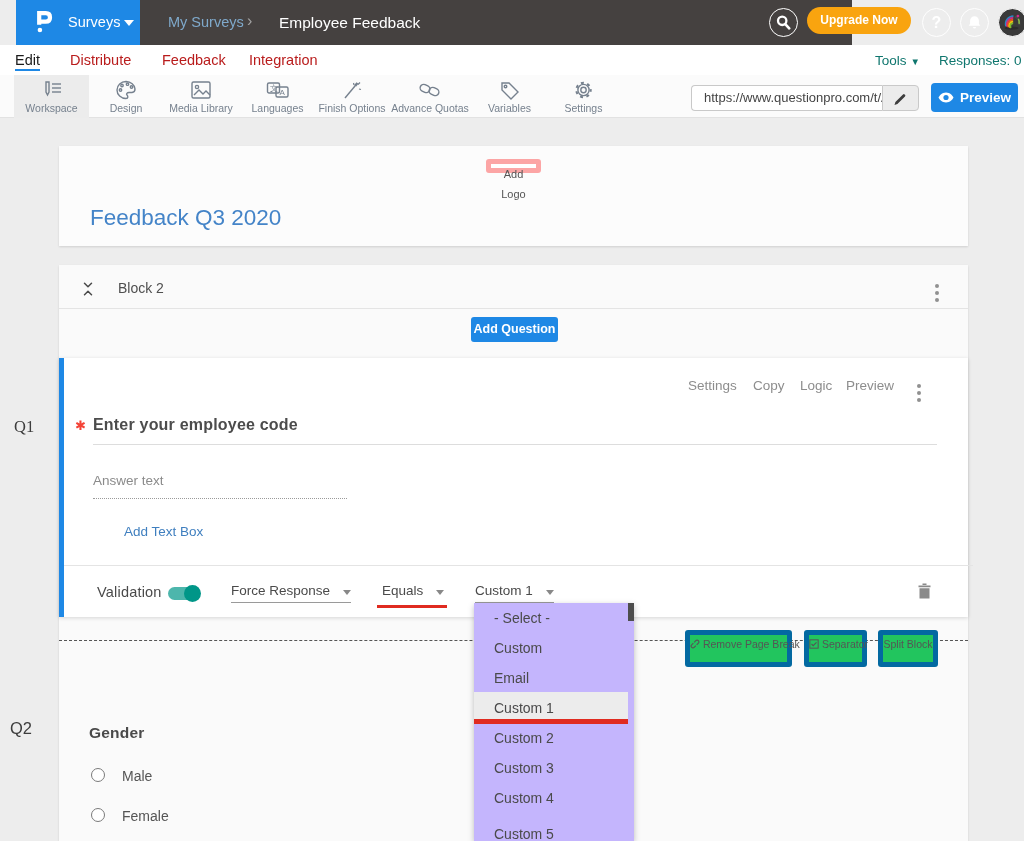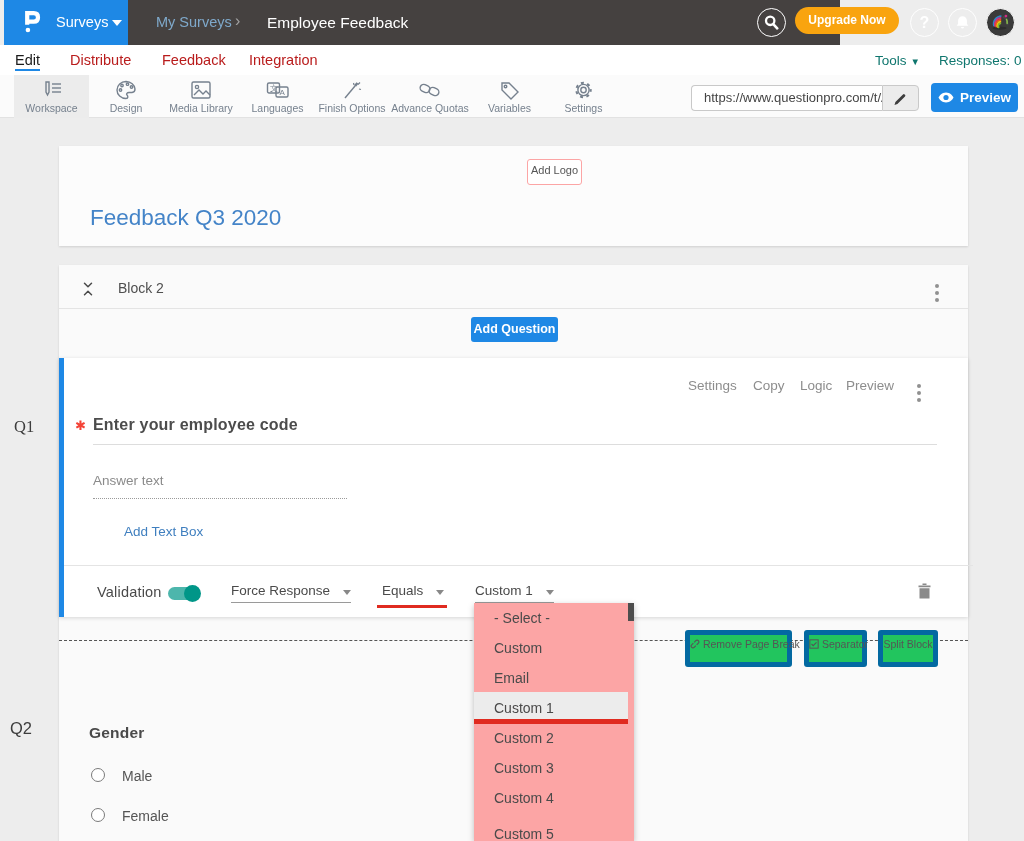--- a/index.html
+++ b/index.html
@@ -1,20 +1,20 @@
 <!DOCTYPE html>
 <html><head>
 <meta charset="utf-8">
 <style>
 * { margin:0; padding:0; box-sizing:border-box; }
 html,body { width:1024px; height:841px; overflow:hidden; background:#ededed; font-family:"Liberation Sans", sans-serif; }
 #page { position:relative; width:1024px; height:841px; }
 
 
-#hdr { position:absolute; top:0; left:4px; width:836px; height:45px; background:#454140; }
+#hdr { position:absolute; top:0; left:16px; width:836px; height:45px; background:#454140; }
 #hdr-blue { position:absolute; top:0; left:0; width:124px; height:45px; background:#1e88e5; }
 #hdr-blue .ptxt { position:absolute; left:52px; top:14px; color:#fff; font-size:14.5px; }
 #hdr-blue .caret { position:absolute; left:108px; top:20px; width:0; height:0; border-left:5px solid transparent; border-right:5px solid transparent; border-top:6px solid #fff; }
 .bc1 { position:absolute; left:152px; top:14px; color:#7fa9cb; font-size:14.5px; }
 .bcsep { position:absolute; left:231px; top:12px; color:#a2a2a2; font-size:16px; }
 .bc2 { position:absolute; left:263px; top:14px; color:#ffffff; font-size:15.5px; }
 .circ { position:absolute; top:8px; width:29px; height:29px; border:1.5px solid #fff; border-radius:50%; display:flex; align-items:center; justify-content:center; color:#fff; }
 #upg { position:absolute; left:791px; top:7px; width:104px; height:27px; background:#f9a40f; border-radius:14px; color:#fff; font-size:12px; font-weight:bold; text-align:center; line-height:27px; }
 
 
@@ -28,21 +28,21 @@
 .ttab { position:absolute; top:0; height:43px; text-align:center; color:#76818e; }
 .ttab svg { display:block; margin:5px auto 0 auto; }
 .ttab .lbl { font-size:10.5px; margin-top:2px; }
 .ttab.active { background:#ececec; }
 #urlbox { position:absolute; left:691px; top:85px; width:191px; height:26px; background:#fff; border:1px solid #c9c9c9; border-right:none; border-radius:4px 0 0 4px; font-size:13px; color:#444; line-height:24px; padding-left:12px; white-space:nowrap; overflow:hidden; }
 #urlbtn { position:absolute; left:882px; top:85px; width:37px; height:26px; background:#ececec; border:1px solid #c9c9c9; border-radius:0 4px 4px 0; display:flex; align-items:center; justify-content:center; }
 #pvw { position:absolute; left:931px; top:83px; width:87px; height:29px; background:#1e88e5; border-radius:4px; color:#fff; font-size:13.5px; font-weight:bold; display:flex; align-items:center; justify-content:center; }
 
 
 #card1 { position:absolute; left:59px; top:146px; width:909px; height:100px; background:#fcfcfc; box-shadow:0 1px 2px rgba(0,0,0,.12); }
-#addlogo { position:absolute; left:427px; top:13px; width:55px; height:26px; border:1px solid #fca5a5; border-radius:3px; background:#fff; font-size:11px; color:#555; text-align:center; line-height:20px;margin-left:41px; }
+#addlogo { position:absolute; left:427px; top:13px; width:55px; height:14px; border:5px solid #fca5a5; border-radius:3px; background:#fff; font-size:11px; color:#555; text-align:center; line-height:20px; }
 #ftitle { position:absolute; left:31px; top:59px; color:#4484c8; font-size:22.5px; letter-spacing:0; }
 
 #block { position:absolute; left:59px; top:265px; width:909px; height:576px; background:#fafafa; box-shadow:0 1px 2px rgba(0,0,0,.12); }
 #bhead { position:absolute; top:0; left:0; width:909px; height:44px; border-bottom:1px solid #e4e4e4; }
 #bhead .bname { position:absolute; left:59px; top:15px; font-size:14px; color:#4f4f4f; }
 .kebab div { width:4px; height:4px; border-radius:50%; background:#909090; margin:3px auto; }
 #addq { position:absolute; left:412px; top:52px; width:87px; height:25px; background:#1e88e5; border-radius:3px; color:#fff; font-size:12.5px; font-weight:bold; text-align:center; line-height:25px; }
 
 
 #q1 { position:absolute; left:0px; top:93px; width:909px; height:259px; background:#fff; border-left:5px solid #1e88e5; box-shadow:0 1px 4px rgba(0,0,0,.15); }
@@ -70,21 +70,21 @@
 
 #q2 { position:absolute; left:0; top:376px; width:909px; height:200px; }
 #q2 .gt { position:absolute; left:30px; top:83px; font-size:15.5px; font-weight:bold; color:#4a4a4a; letter-spacing:0.2px; }
 .radio { position:absolute; width:14px; height:14px; border:1.5px solid #7a7a7a; border-radius:50%; background:#fff; }
 .rlbl { position:absolute; font-size:14px; color:#555; }
 
 
 .qlbl { position:absolute; font-size:16.5px; color:#3d3d3d; }
 
 
-#dd { position:absolute; left:474px; top:603px; width:160px; height:238px; background:#fca5a5; box-shadow:0 2px 6px rgba(0,0,0,.25); }
+#dd { position:absolute; left:474px; top:603px; width:160px; height:238px; background:#c4b5fd; box-shadow:0 2px 6px rgba(0,0,0,.25); }
 #dd .item { position:absolute; left:20px; font-size:14px; color:#4a4a4a; }
 #dd .hl { position:absolute; left:0; top:89px; width:154px; height:29px; background:#ececec; }
 #dd .redbar { position:absolute; left:0; top:116px; width:154px; height:5px; background:#e02b20; }
 #dd .thumb { position:absolute; left:154px; top:0px; width:6px; height:18px; background:#4d4d4d; }
 </style>
 </head>
 <body>
 <div id="page">
 
   <div id="hdr">

